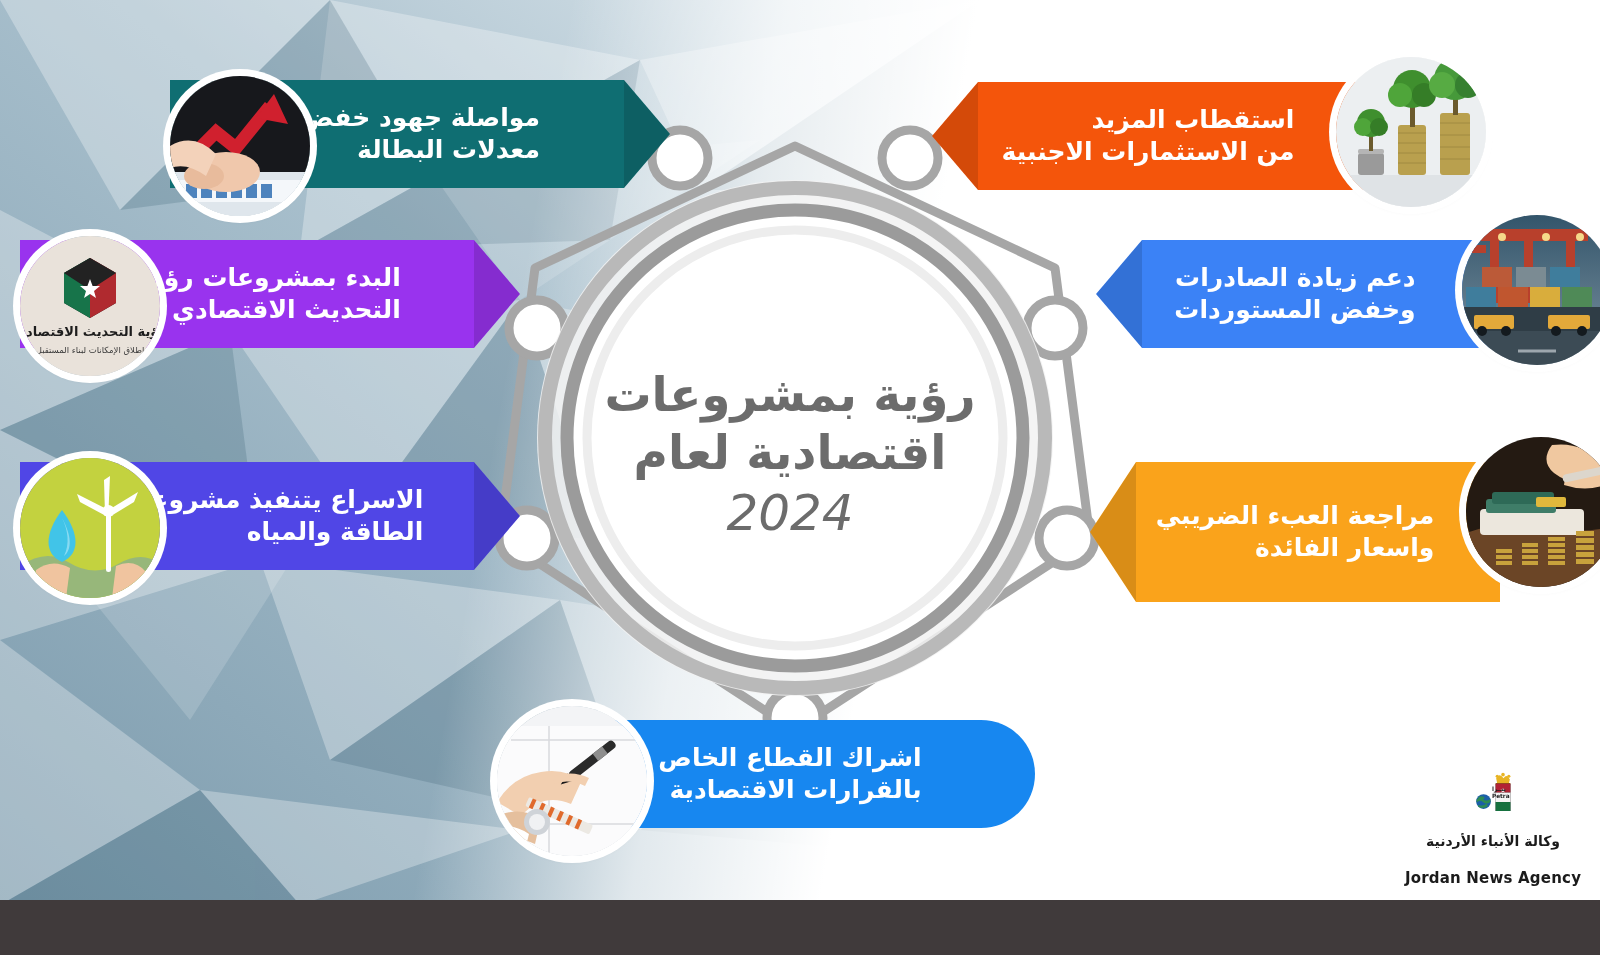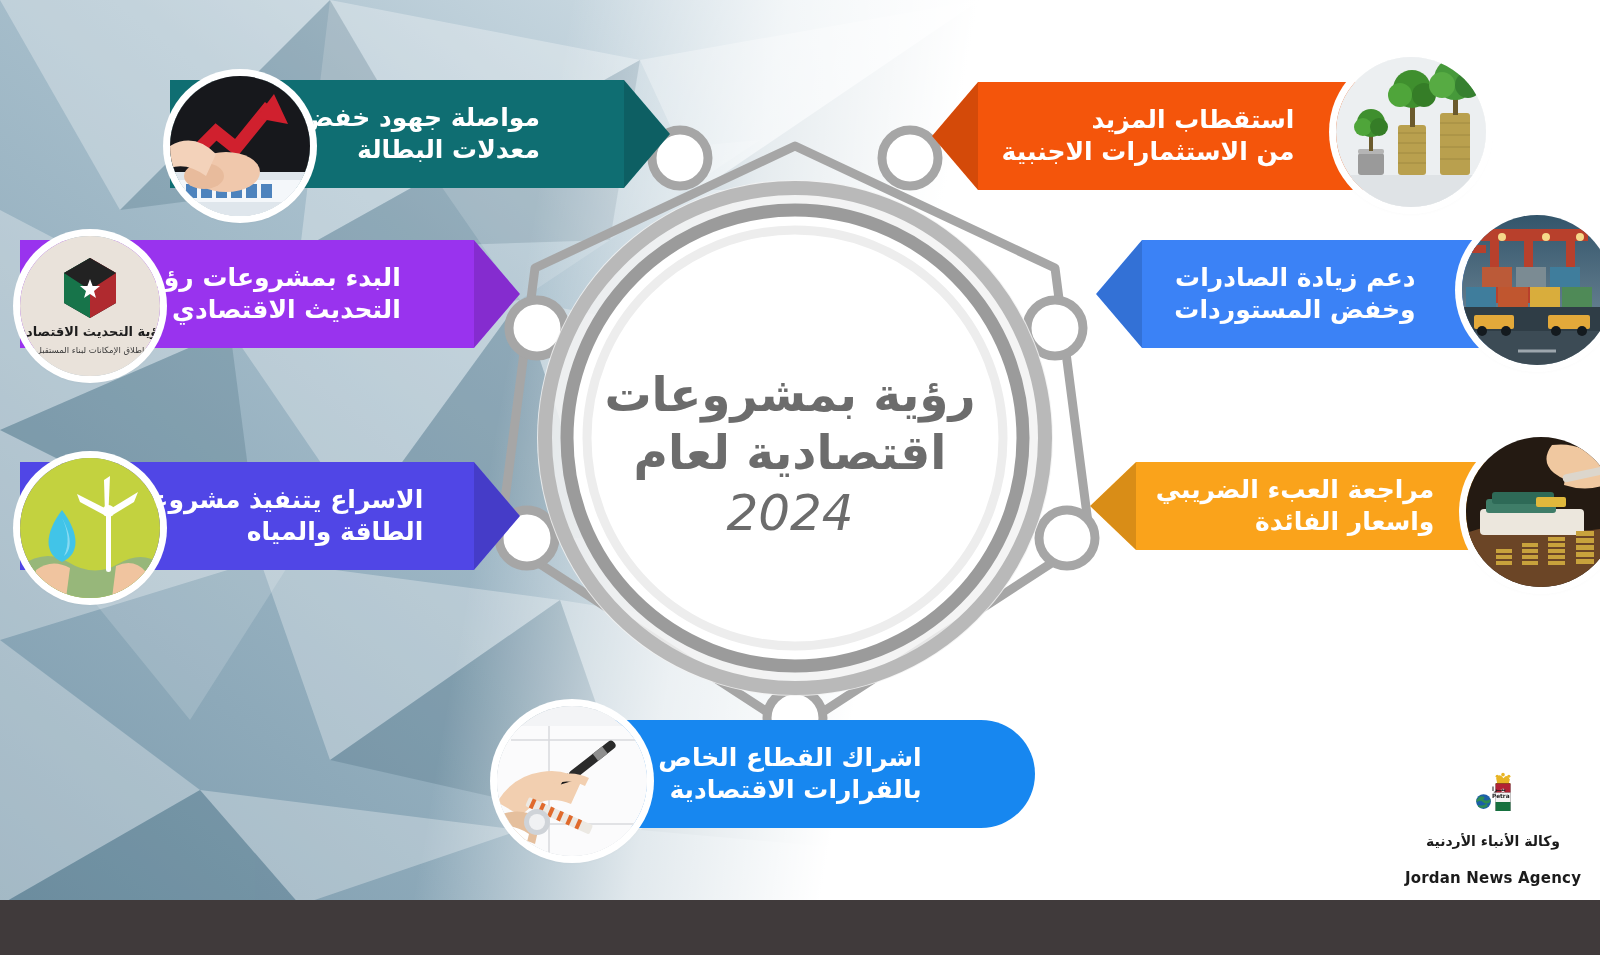--- a/index.html
+++ b/index.html
@@ -70,21 +70,21 @@
   
   #b4{left:932px;top:82px;}
   #b4 .bnr-body{width:432px;height:108px;background:#f4550b;}
   #b4 .thumb{right:-122px;top:-25px;width:150px;height:150px;z-index:3;}
 
   #b5{left:1096px;top:240px;}
   #b5 .bnr-body{width:398px;height:108px;background:#3b82f6;}
   #b5 .thumb{right:-118px;top:-25px;width:150px;height:150px;z-index:3;}
 
   #b6{left:1090px;top:462px;}
-  #b6 .bnr-body{width:410px;height:88px;background:#faa31b;}
+  #b6 .bnr-body{width:410px;height:140px;background:#faa31b;}
   #b6 .thumb{right:-116px;top:-25px;width:150px;height:150px;z-index:3;}
 
   
   #b7{left:545px;top:720px;}
   #b7 .bnr-body{width:490px;height:108px;background:#1787f0;}
   #b7 .thumb{left:-48px;top:-14px;width:150px;height:150px;z-index:3;}
 
   
   .jna{position:absolute;left:1398px;top:772px;width:190px;height:115px;
     display:flex;flex-direction:column;align-items:center;gap:20px;}

